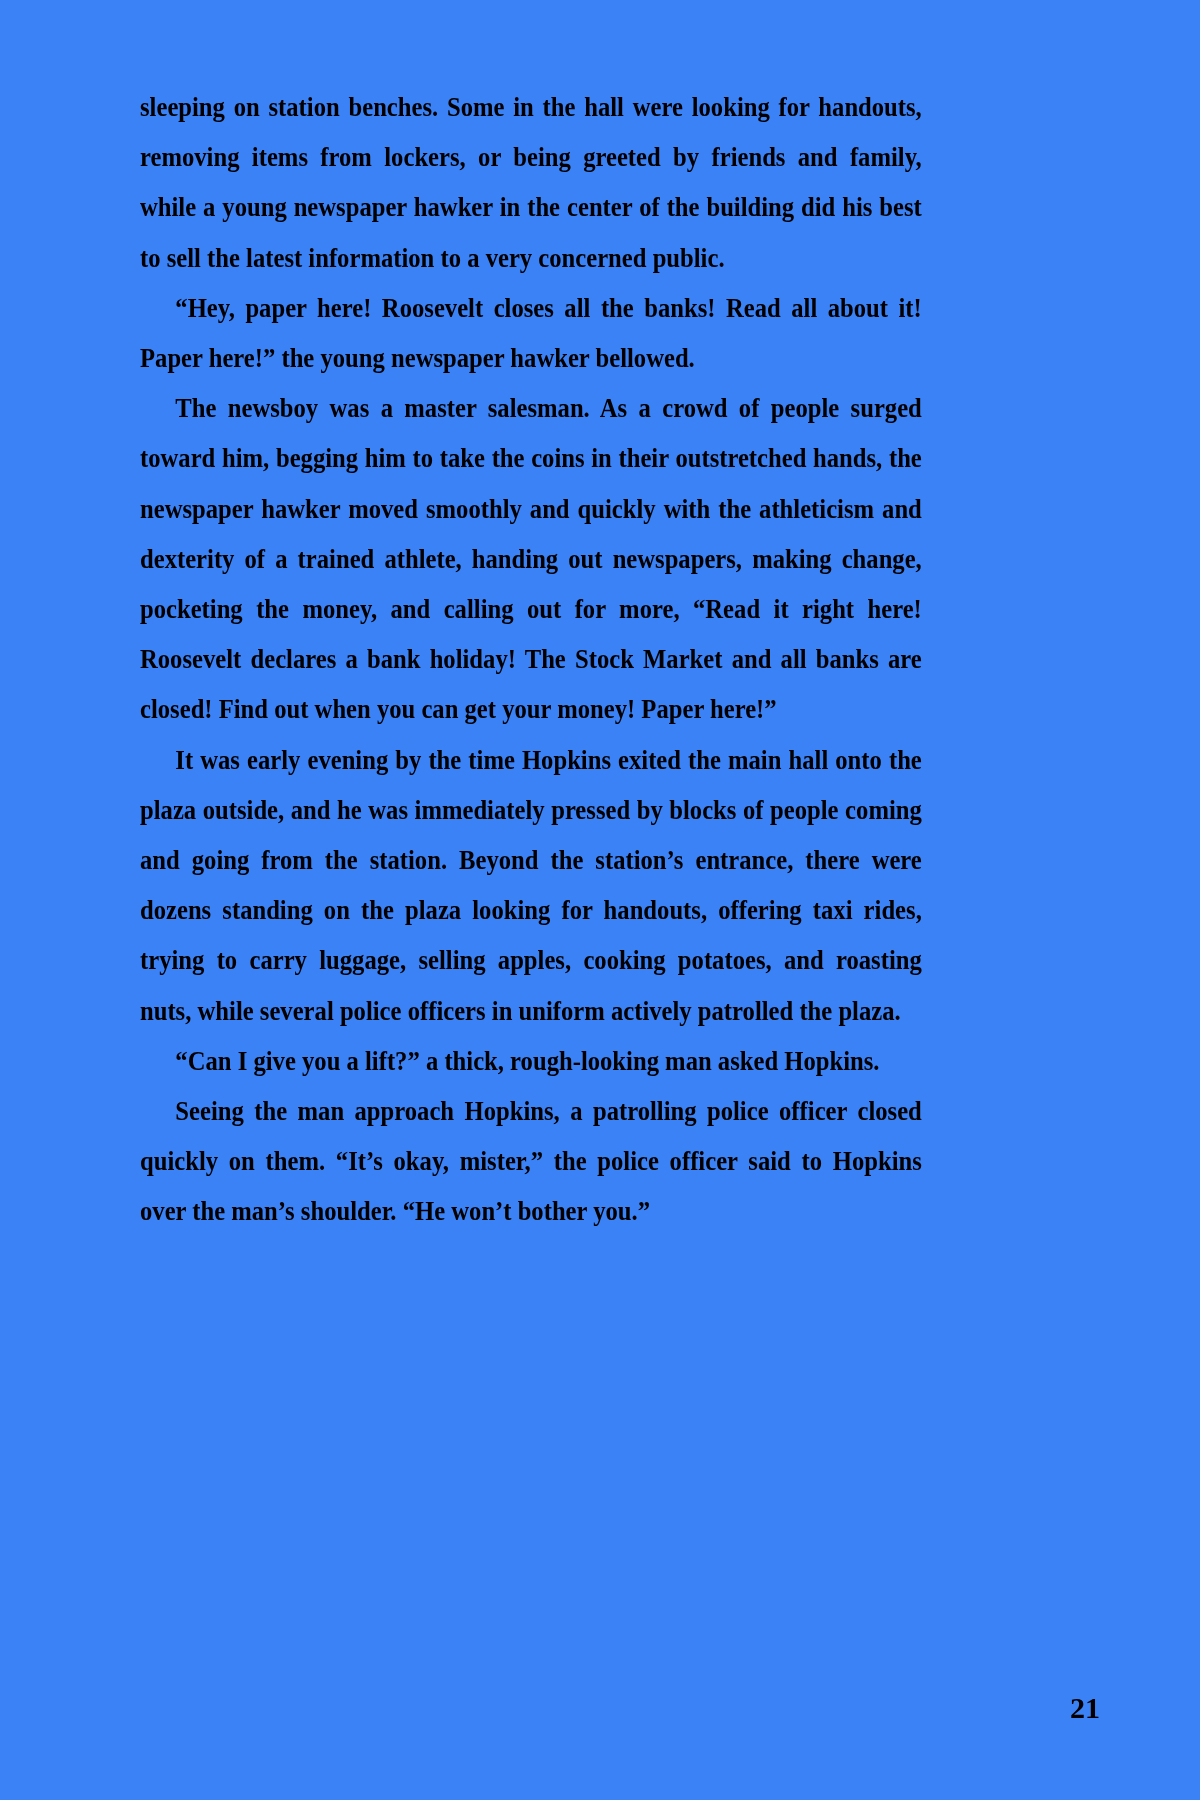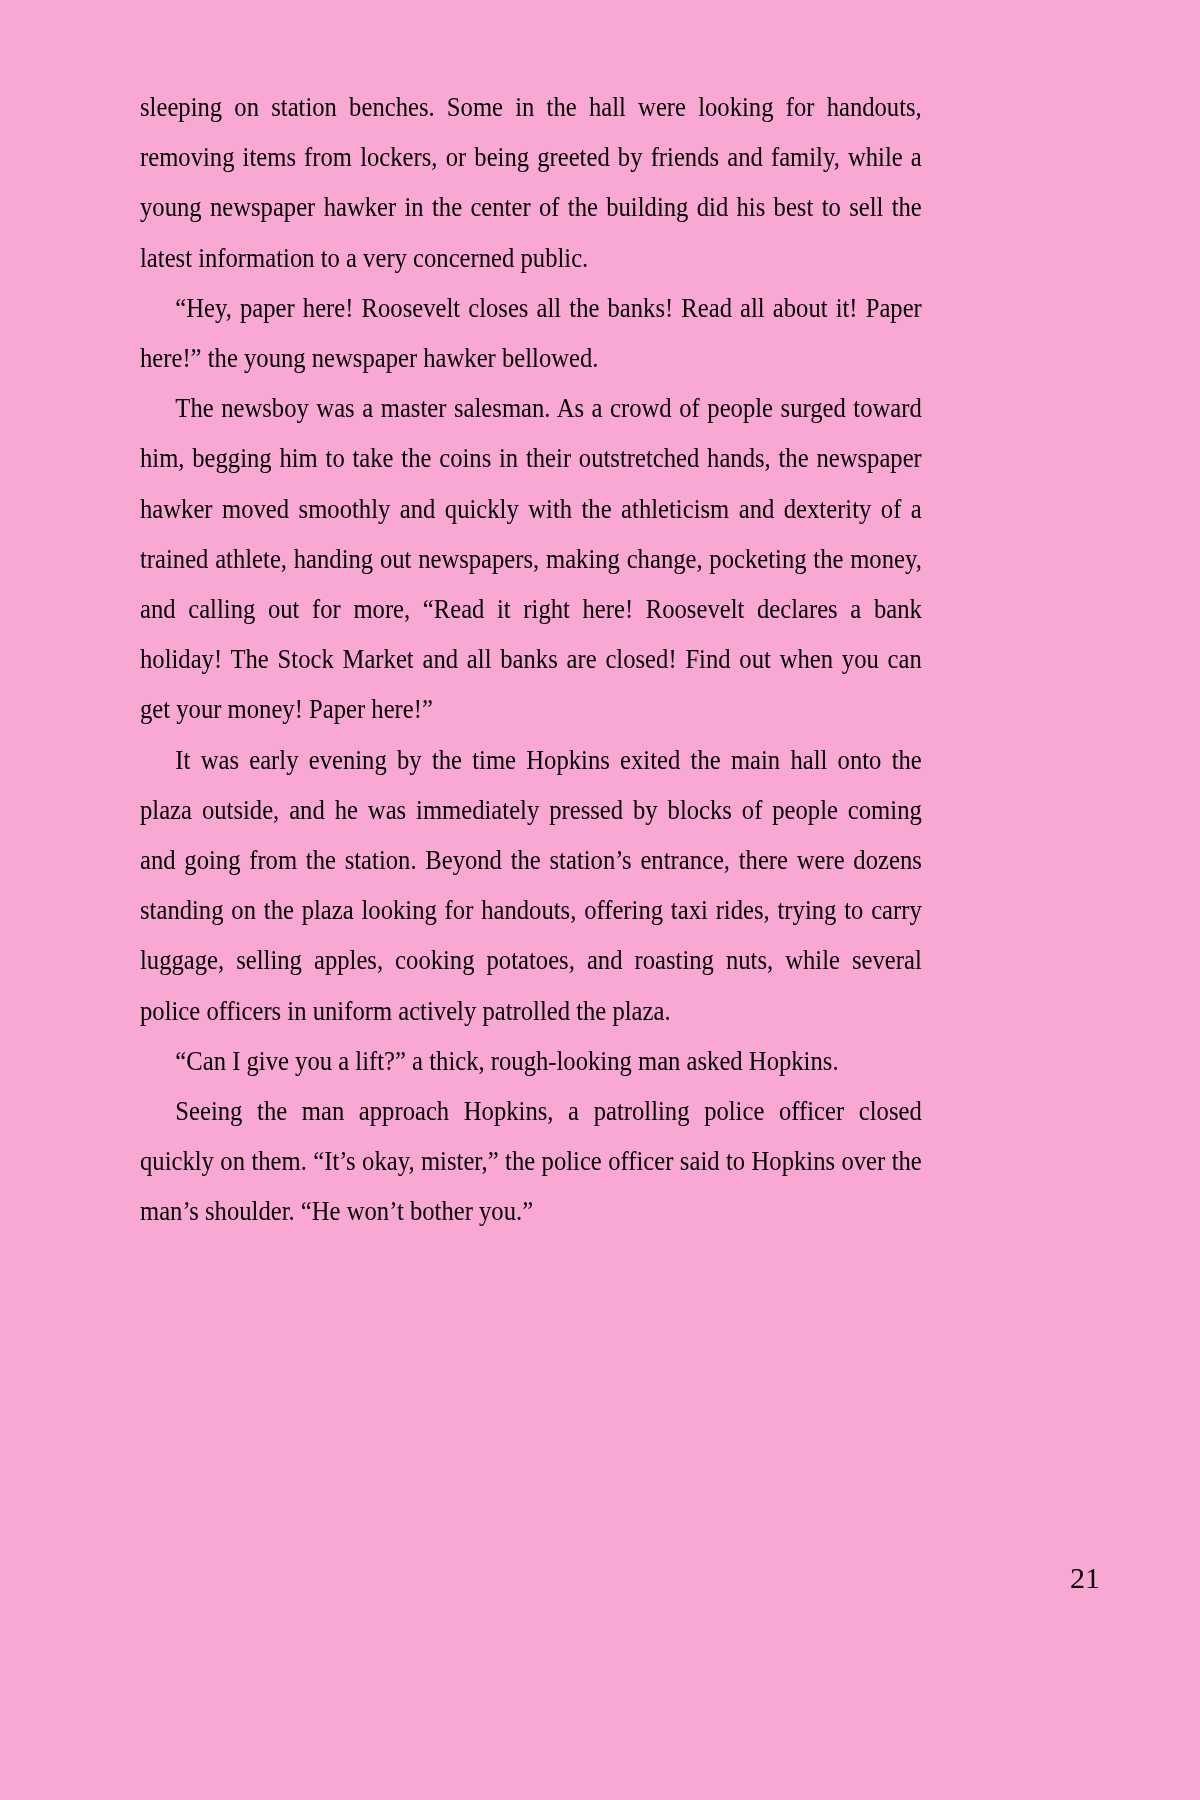--- a/index.html
+++ b/index.html
@@ -10,22 +10,23 @@
   }
   body {
     width: 1200px;
     height: 1800px;
     overflow: hidden;
   }
   .page {
     position: relative;
     width: 1200px;
     height: 1800px;
-    background: #f9a8d4;
+    background: #3b82f6;
     box-sizing: border-box;
+    font-weight: bold;
   }
   .text-block {
     position: absolute;
     left: 140px;
     top: 82px;
     width: 782px;
   }
   .para {
     margin: 0;
     font-family: "Liberation Serif", "DejaVu Serif", serif;
@@ -42,21 +43,21 @@
   }
   .para.indent {
     text-indent: 38px;
   }
   .para + .para {
     margin-top: 0;
   }
   .page-number {
     position: absolute;
     right: 100px;
-    top: 1560px;
+    top: 1690px;
     font-family: "Liberation Serif", "DejaVu Serif", serif;
     font-size: 30px;
     line-height: 36px;
     color: #000000;
     text-align: right;
   }
 </style>
 </head>
 <body>
 

